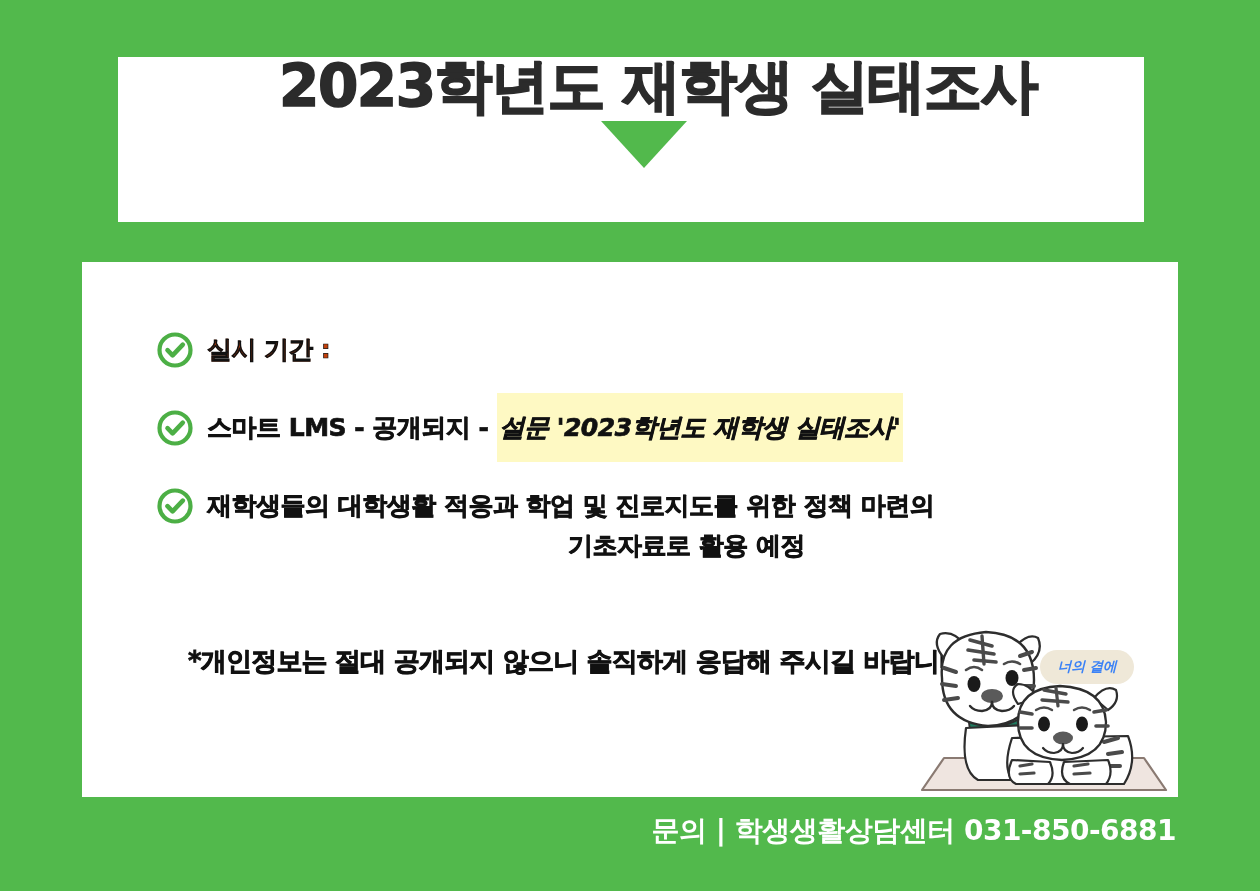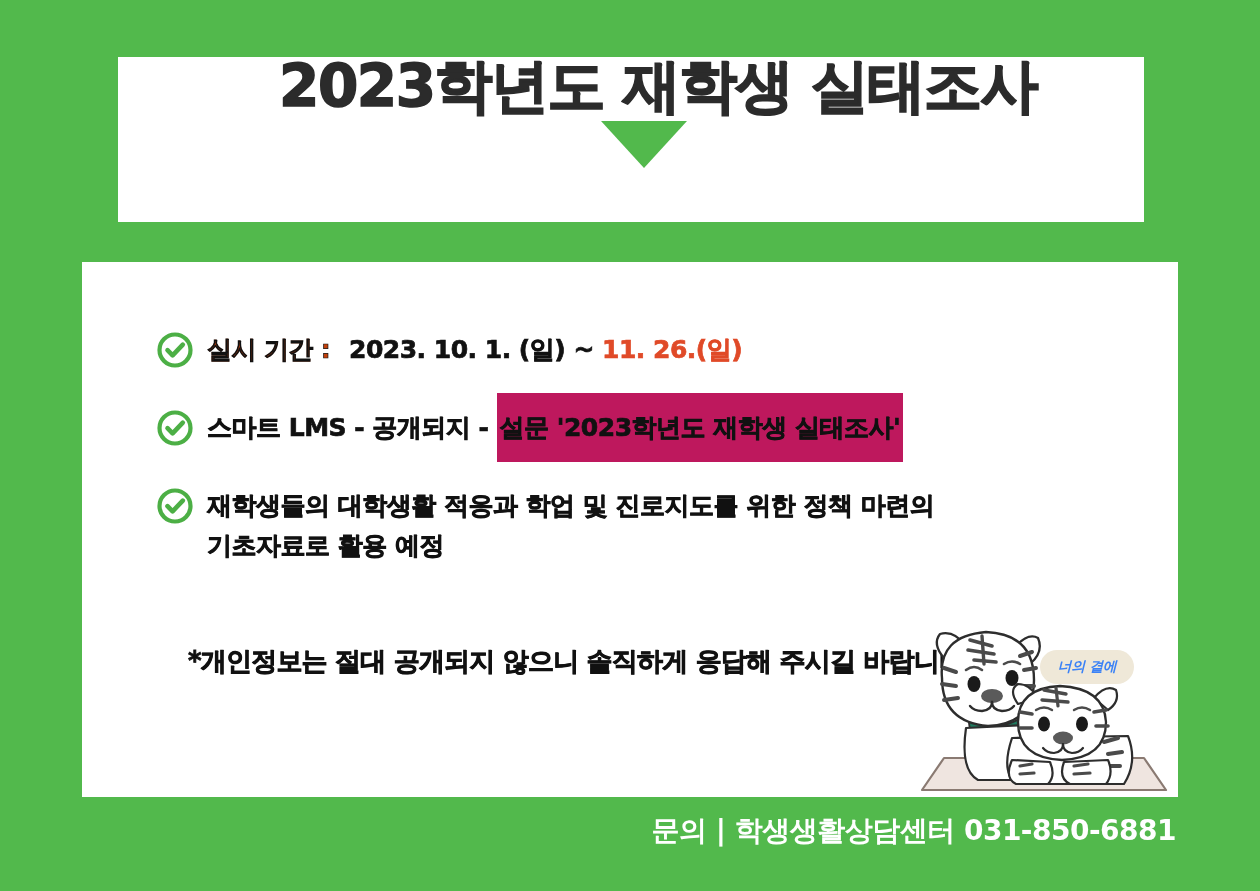--- a/index.html
+++ b/index.html
@@ -114,26 +114,28 @@
     letter-spacing: -0.5px;
     -webkit-text-stroke: 0.7px #111111;
   }
 
   .row-value .accent {
     color: #e04a28;
     -webkit-text-stroke: 0.7px #e04a28;
   }
 
   .row-value .hl {
-    background: #be185d;
+    background: #fef9c3;
     padding: 20px 3px;
+    font-style: italic;
   }
 
   .row-value .line2 {
     display: block;
+    text-align: center;
   }
 
   
   .row-bg .row-label { width: 150px; }
 
   .note {
     position: absolute;
     left: 106px;
     top: 382px;
     font-size: 26px;
@@ -181,21 +183,20 @@
     <div class="rows">
 
       <div class="row">
         <span class="check-icon">
           <svg viewBox="0 0 38 38" width="38" height="38" aria-hidden="true">
             <circle cx="19" cy="19" r="15.5" fill="none" stroke="#4caf45" stroke-width="4.2"></circle>
             <path d="M11.5 19.2 L16.6 24.3 L26.8 13.6" fill="none" stroke="#4caf45" stroke-width="4.6" stroke-linecap="round" stroke-linejoin="round"></path>
           </svg>
         </span>
         <span class="row-label">실시 기간 :</span>
-        <span class="row-value"><span>2023. 10. 1. (일) ~ </span><span class="accent">11. 26.(일)</span></span>
       </div>
 
       <div class="row">
         <span class="check-icon">
           <svg viewBox="0 0 38 38" width="38" height="38" aria-hidden="true">
             <circle cx="19" cy="19" r="15.5" fill="none" stroke="#4caf45" stroke-width="4.2"></circle>
             <path d="M11.5 19.2 L16.6 24.3 L26.8 13.6" fill="none" stroke="#4caf45" stroke-width="4.6" stroke-linecap="round" stroke-linejoin="round"></path>
           </svg>
         </span>
         <span class="row-value"><span>스마트 LMS - 공개되지 - </span><span class="hl">설문 '2023학년도 재학생 실태조사'</span></span>

